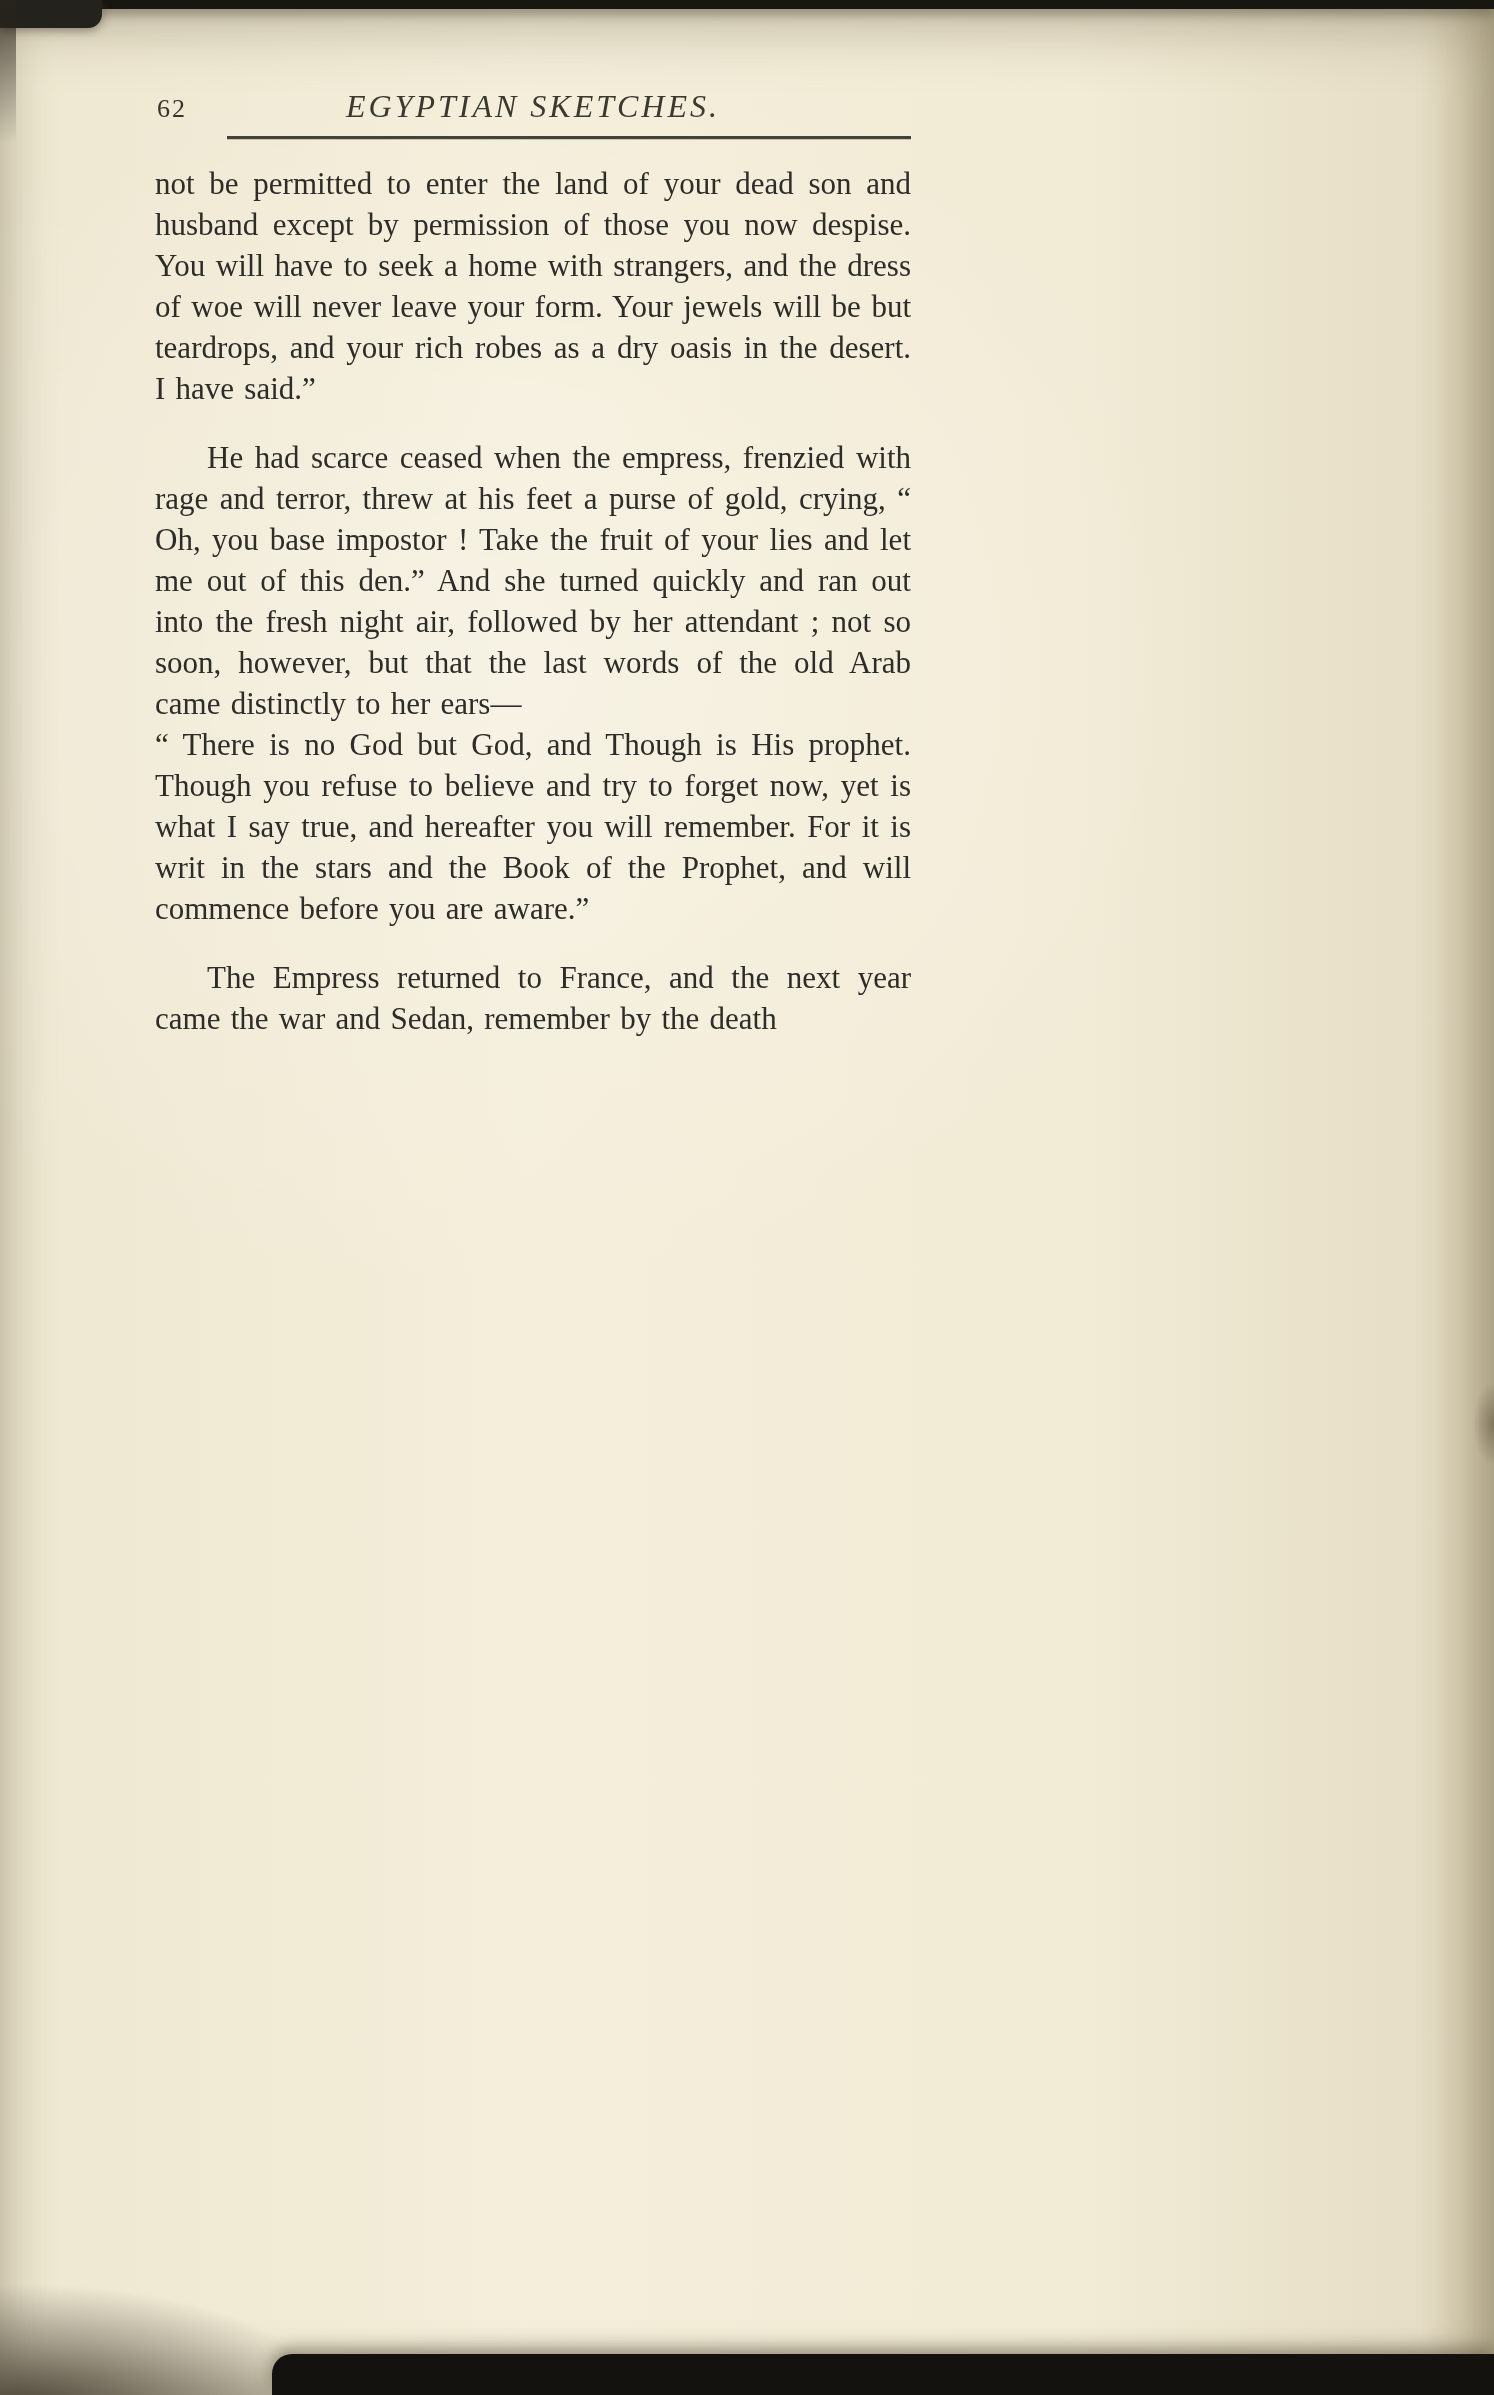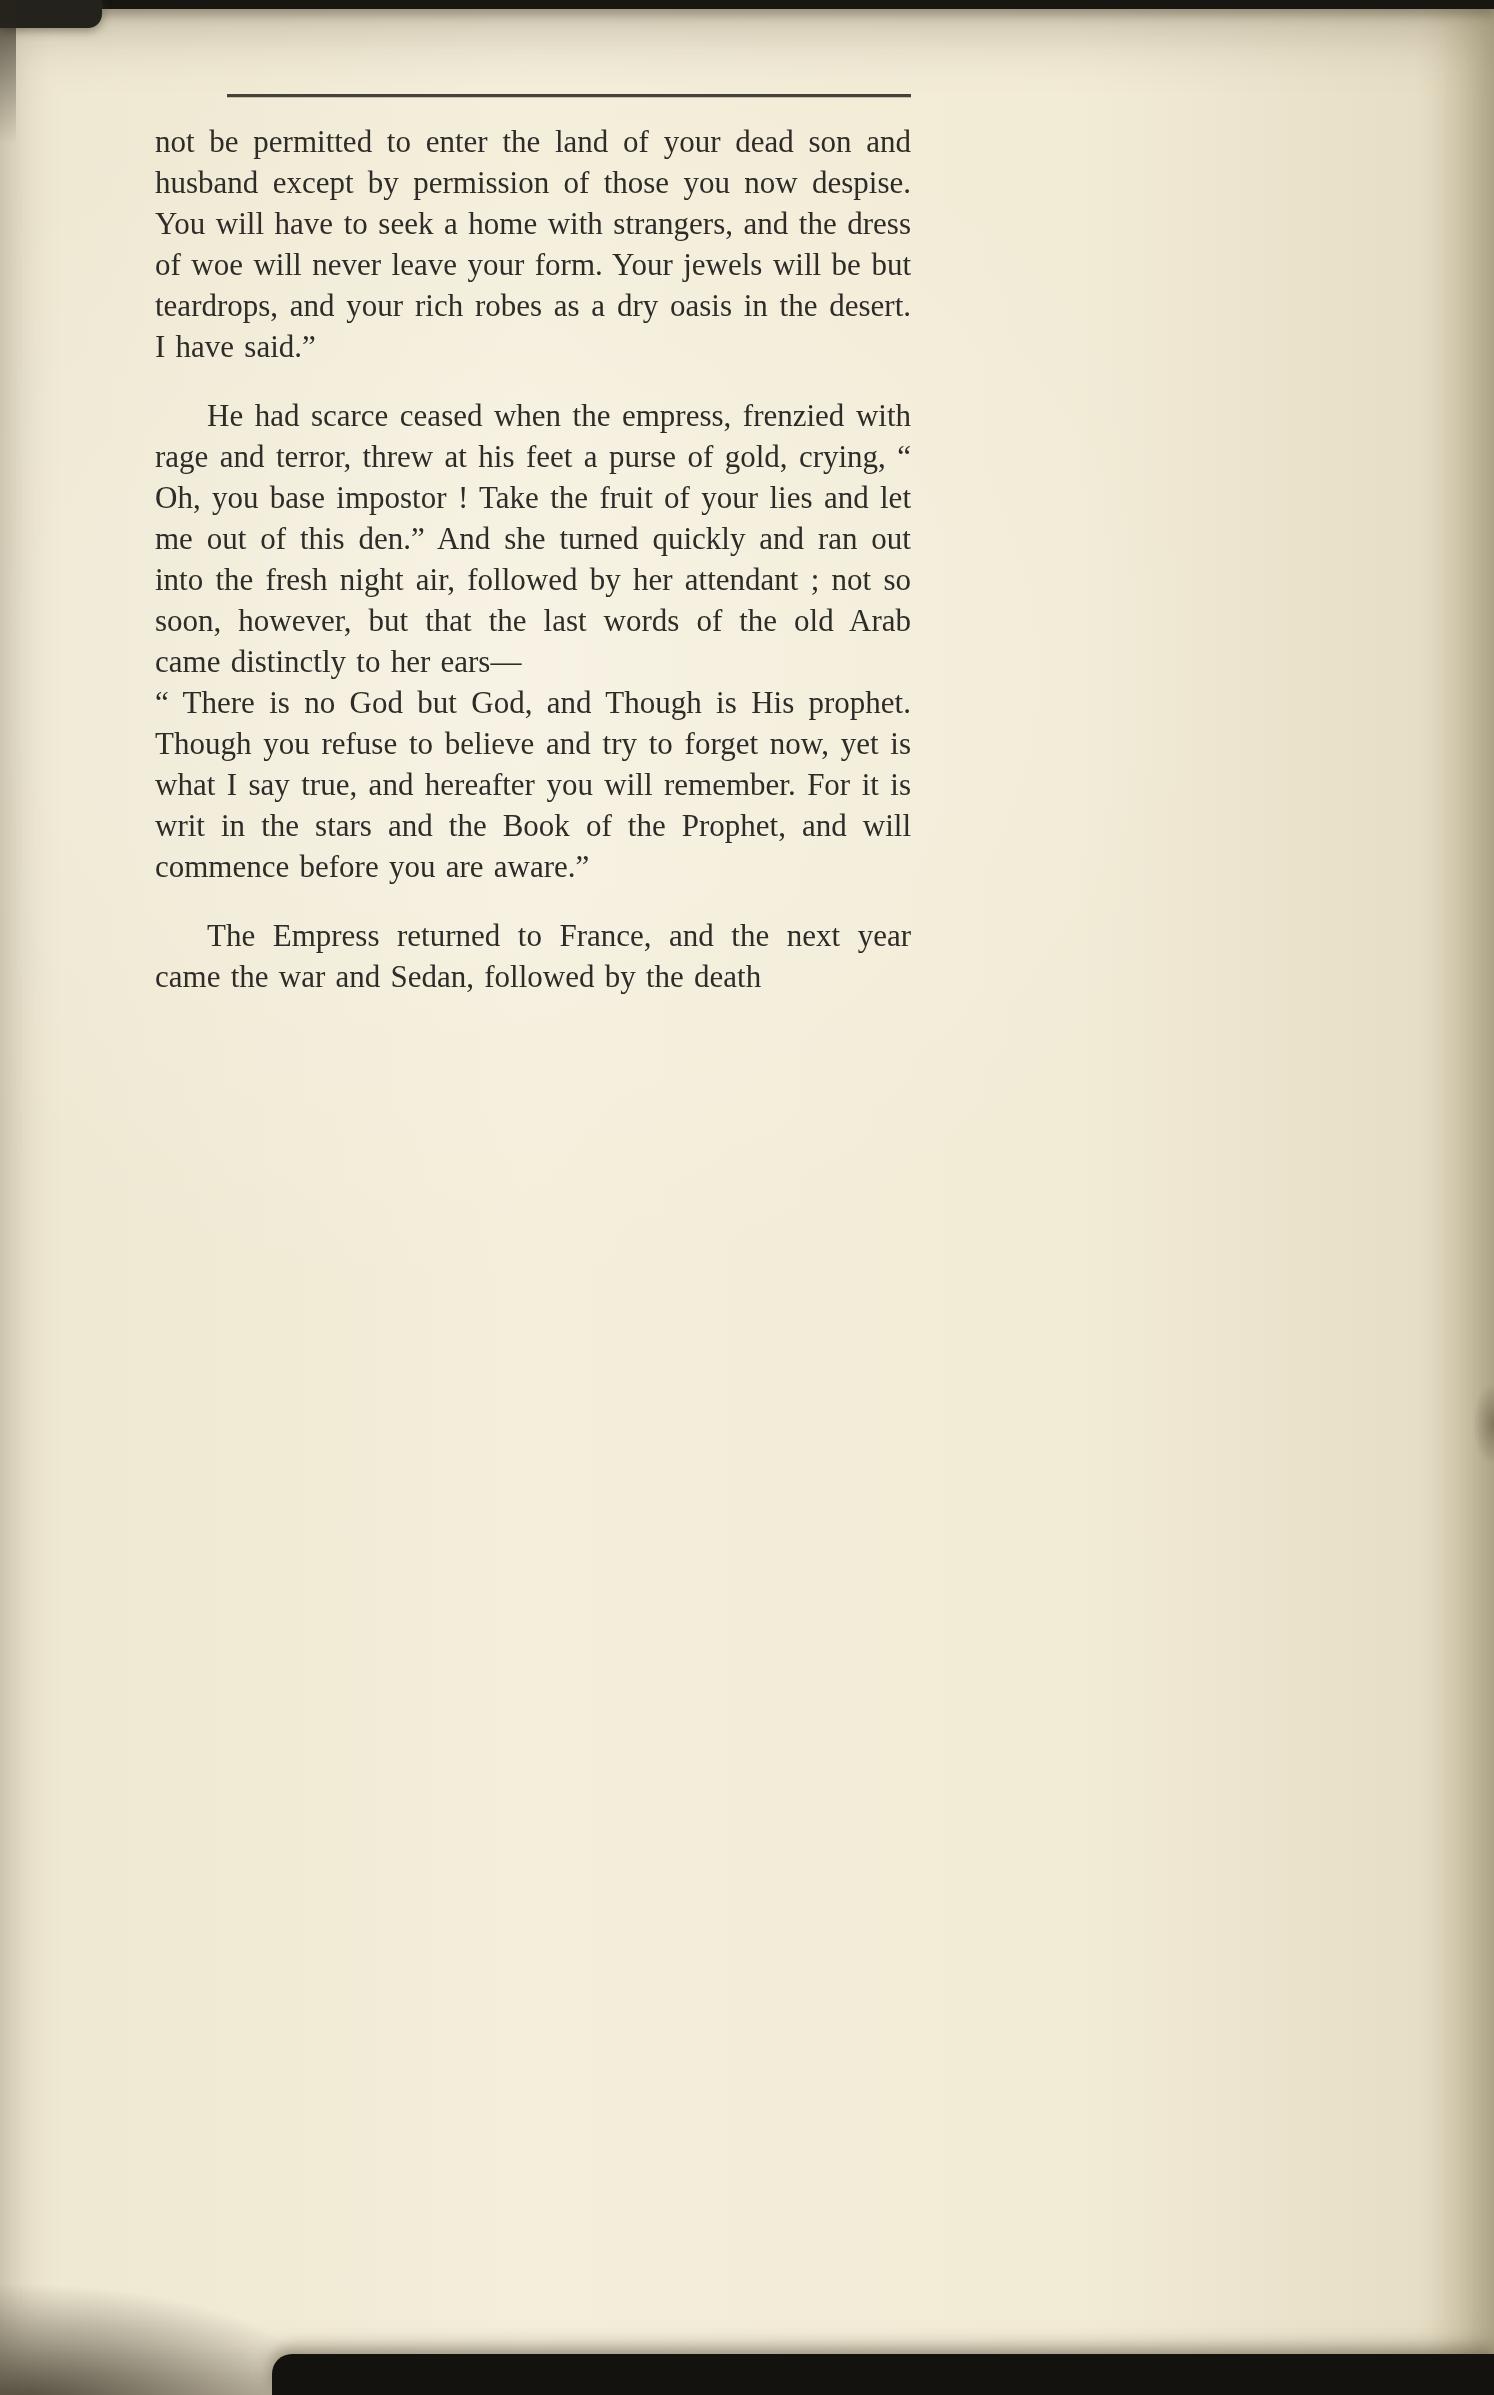--- a/index.html
+++ b/index.html
@@ -119,25 +119,29 @@
 
   <div class="artifact top-bar"></div>
   <div class="artifact top-left-corner"></div>
   <div class="artifact left-edge-top"></div>
   <div class="artifact right-smudge"></div>
   <div class="artifact bottom-left-shadow"></div>
   <div class="artifact bottom-bar"></div>
 
   <div class="page-content">
 
+    <header class="page-header">
+      <span class="page-number">62</span>
+      <span class="running-title">EGYPTIAN SKETCHES.</span>
+    </header>
 
     <div class="header-rule"></div>
 
     <main class="body-text">
       <p class="para">not be permitted to enter the land of your dead son and husband except by permission of those you now despise. You will have to seek a home with strangers, and the dress of woe will never leave your form. Your jewels will be but teardrops, and your rich robes as a dry oasis in the desert. I have said.”</p>
       <p class="para indent">He had scarce ceased when the empress, frenzied with rage and terror, threw at his feet a purse of gold, crying, “ Oh, you base impostor !  Take the fruit of your lies and let me out of this den.”  And she turned quickly and ran out into the fresh night air, followed by her attendant ;  not so soon, however, but that the last words of the old Arab came distinctly to her ears—</p>
       <p class="para">“ There is no God but God, and Though is His prophet.  Though you refuse to believe and try to forget now, yet is what I say true, and hereafter you will remember.  For it is writ in the stars and the Book of the Prophet, and will commence before you are aware.”</p>
-      <p class="para indent">The Empress returned to France, and the next year came the war and Sedan, followed by the death</p>
+      <p class="para indent">The Empress returned to France, and the next year came the war and Sedan, remember by the death</p>
     </main>
 
   </div>
 
 </div>
 
 </body></html>

